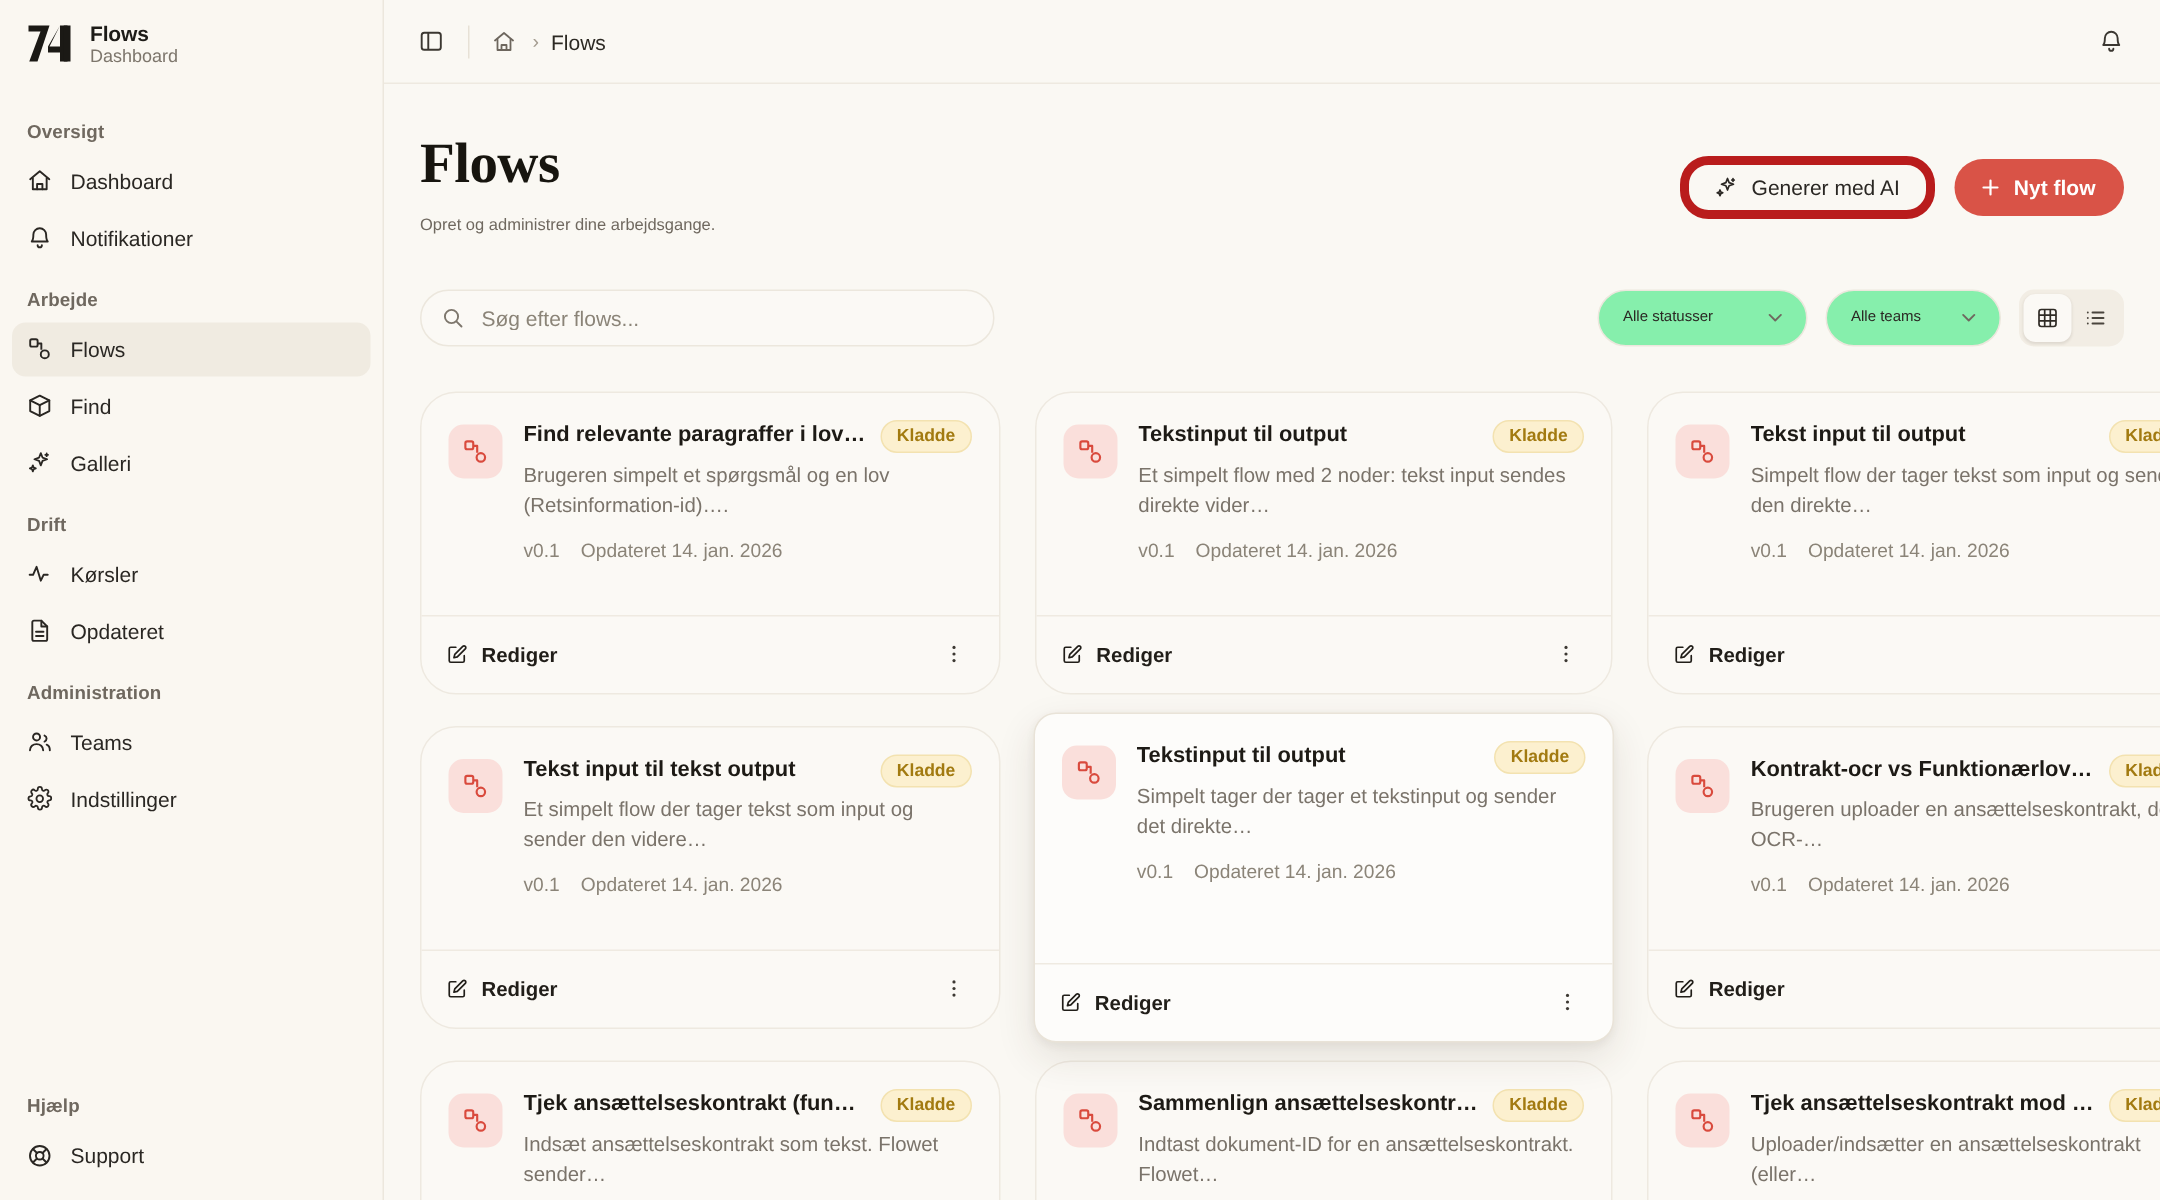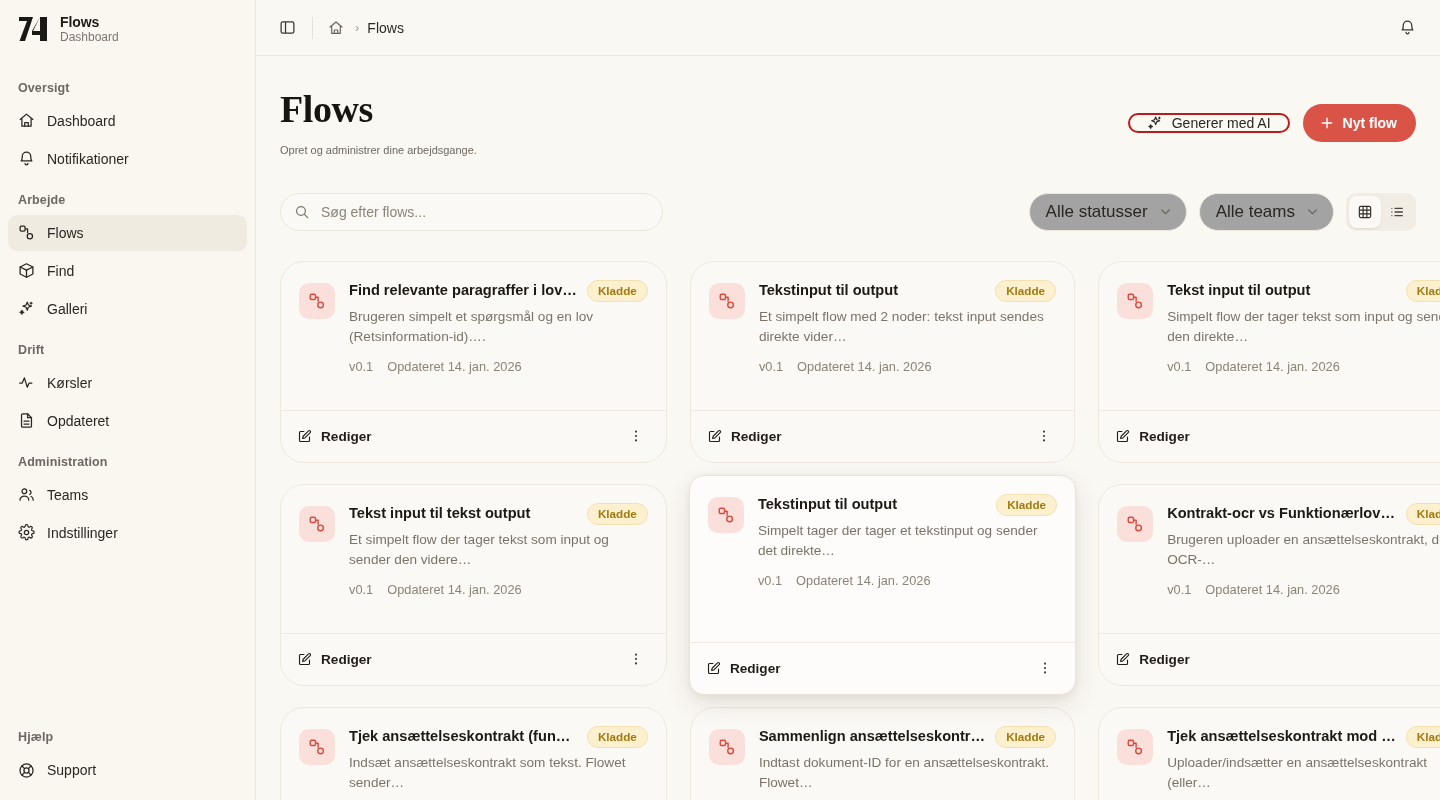--- a/index.html
+++ b/index.html
@@ -90,23 +90,23 @@
   .page-title {
     font-family: "Liberation Serif", serif;
     font-size: 38px; font-weight: 700; letter-spacing: -0.4px;
     color: #17150f; line-height: 1.05;
   }
   .page-sub { font-size: 11px; color: #6f685f; margin-top: 14px; }
   .page-head-actions { display: flex; align-items: center; gap: 13px; padding-top: 14px; }
 
   .btn-ghost {
     display: flex; align-items: center; gap: 9px;
-    height: 20px; padding: 0 17px;
+    height: 42px; padding: 0 17px;
     border-radius: 19px;
-    border: 2px solid #b91c1c;
+    border: 6px solid #b91c1c;
     background: #faf8f3;
     font-size: 14px; color: #2a2723; cursor: pointer;
     font-family: inherit;
   }
   .btn-primary {
     display: flex; align-items: center; gap: 8px;
     height: 38px; padding: 0 19px 0 16px;
     border-radius: 19px; border: none;
     background: #d95347; color: #fff;
     font-size: 14px; font-weight: 600; cursor: pointer;
@@ -130,21 +130,21 @@
     position: absolute; left: 14px; top: 50%; transform: translateY(-50%);
     color: #7d766c; display: flex;
   }
   .toolbar-spacer { flex: 1 1 auto; }
   .toolbar-right { display: flex; align-items: center; gap: 12px; }
 
   .select-pill {
     display: flex; align-items: center; gap: 10px;
     height: 38px; padding: 0 13px 0 16px;
     border-radius: 19px; border: 1px solid #ece7dd;
-    background: #a3a3a3; font-size: 17px; color: #2a2723;
+    background: #86efac; font-size: 10px; color: #2a2723;
     cursor: pointer; font-family: inherit;
   }
   .select-pill .chev { color: #6f685f; display: flex; }
   #status-select { min-width: 140px; justify-content: space-between; }
   #teams-select  { min-width: 117px; justify-content: space-between; }
 
   .view-toggle {
     display: flex; align-items: center; gap: 0;
     background: #f2ede4; border-radius: 10px; padding: 3px;
     height: 38px;

